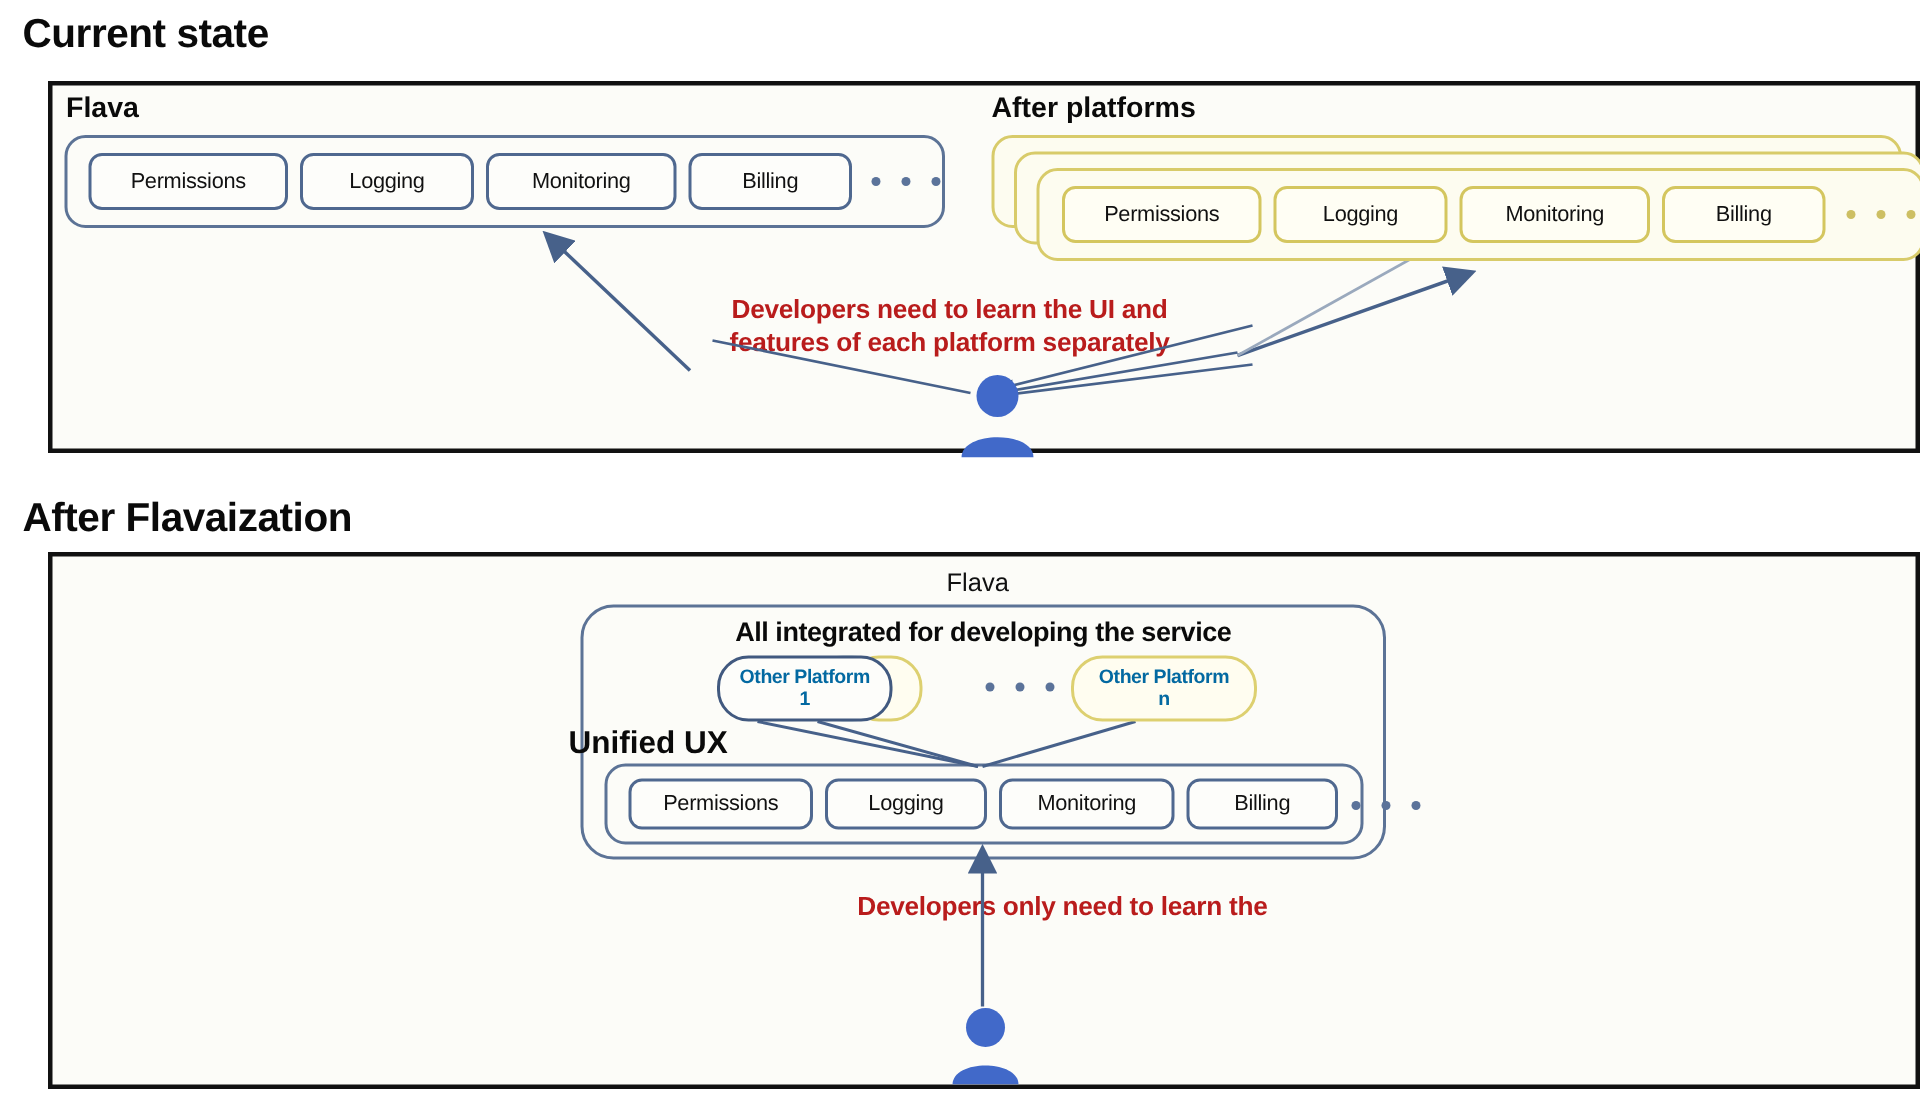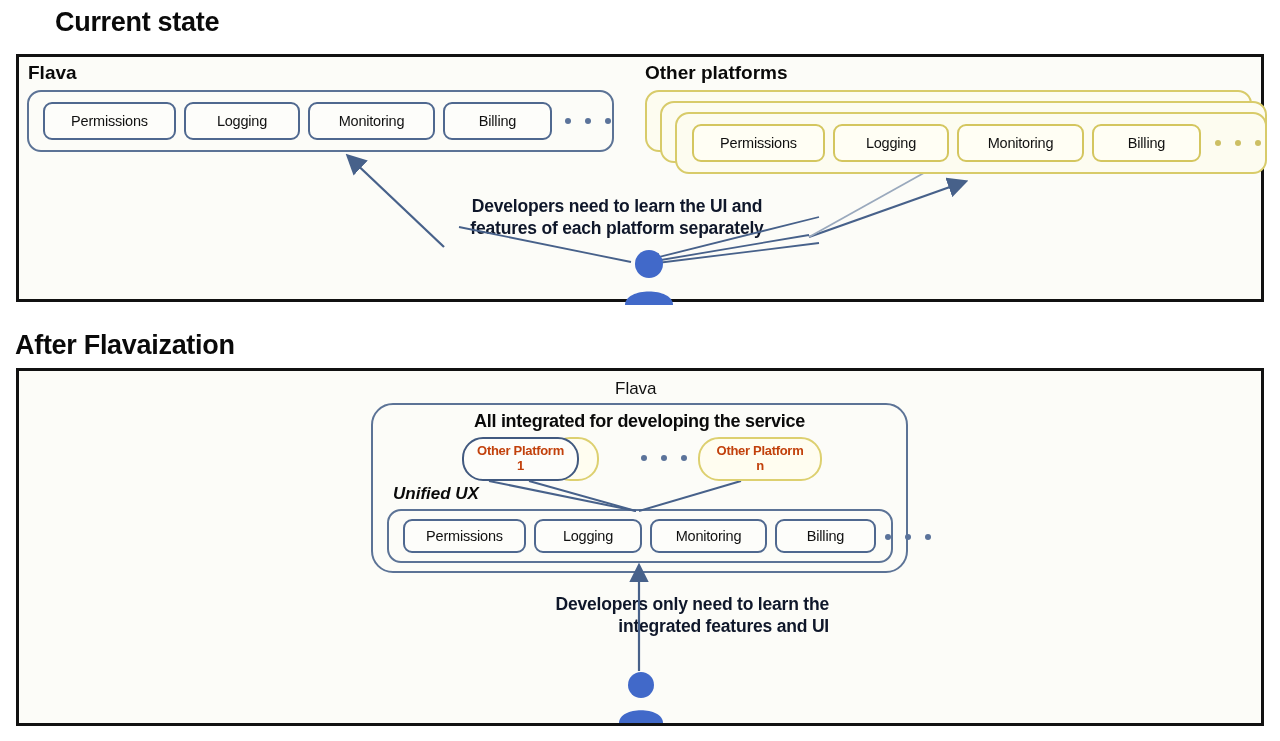--- a/index.html
+++ b/index.html
@@ -11,28 +11,29 @@
     overflow:hidden;
     position:relative;
   }
   .section-title{
     font-size:27px;
     font-weight:bold;
     letter-spacing:-0.3px;
     color:#0a0a0a;
     line-height:1;
   }
-  #title-current{position:absolute;left:15px;top:9px;margin-left:40px;}
+  #title-current{position:absolute;left:15px;top:9px;}
   #title-after{position:absolute;left:15px;top:332px;text-align:center;}
 
   .panel{
     position:absolute;
     background:#fcfcf8;
     border:3px solid #111111;
     box-sizing:border-box;
+    margin-left:16px;
   }
   #panel-current{left:16px;top:54px;width:1248px;height:248px;}
   #panel-after{left:16px;top:368px;width:1248px;height:358px;}
 
   .panel-label{
     position:absolute;
     font-size:19px;
     font-weight:bold;
     color:#0a0a0a;
   }
@@ -81,34 +82,34 @@
   .dots.blue span{background:#5d7characters;}
   .dots.blue span{background:#5b7characters;}
   .dots.blue span{background:#5b739a;}
   .dots.yellow span{background:#cdbf63;}
 
   .caption{
     position:absolute;
     font-size:17.5px;
     font-weight:bold;
     line-height:1.28;
-    color:#0f172a;
+    color:#b91c1c;
     text-align:center;
     letter-spacing:-0.2px;
   }
 
   .person{position:absolute;}
 
   svg.overlay{position:absolute;left:0;top:0;pointer-events:none;}
 
   .platchip{
     position:absolute;box-sizing:border-box;border-radius:21px;
     display:flex;align-items:center;justify-content:center;
     text-align:center;line-height:1.12;
-    font-size:13px;font-weight:bold;color:#c2410c;
+    font-size:13px;font-weight:bold;color:#0369a1;
     letter-spacing:-0.3px;
   }
   .platchip.blue{border:2px solid #41597f;background:#fdfdfa;}
   .platchip.yellow{border:2.5px solid #ddd070;background:#fffdf0;}
   .platchip.ghost-a{border:2px solid #b9cdd6;background:#f2f8f9;}
   .platchip.ghost-b{border:2px solid #ddd070;background:#fffdf0;}
 </style>
 </head>
 <body>
 
@@ -123,21 +124,21 @@
   <div class="chip blue" style="left:24px;top:45px;width:133px;height:38px;">Permissions</div>
   <div class="chip blue" style="left:165px;top:45px;width:116px;height:38px;">Logging</div>
   <div class="chip blue" style="left:289px;top:45px;width:127px;height:38px;">Monitoring</div>
   <div class="chip blue" style="left:424px;top:45px;width:109px;height:38px;">Billing</div>
   <div class="dots blue" style="left:546px;top:61px;">
     <span></span>
       <span></span>
       <span></span>
   </div>
 
-  <div class="panel-label" style="left:626px;top:5px;">Other platforms</div>
+  <div class="panel-label" style="left:626px;top:5px;">After platforms</div>
 
   <div class="rbox yellow" style="left:626px;top:33px;width:607px;height:62px;z-index:1;"></div>
   <div class="rbox yellow" style="left:641px;top:44px;width:607px;height:62px;z-index:2;"></div>
   <div class="rbox yellow" style="left:656px;top:55px;width:592px;height:62px;z-index:3;"></div>
 
   <div class="chip yellow" style="left:673px;top:67px;width:133px;height:38px;z-index:4;">Permissions</div>
   <div class="chip yellow" style="left:814px;top:67px;width:116px;height:38px;z-index:4;">Logging</div>
   <div class="chip yellow" style="left:938px;top:67px;width:127px;height:38px;z-index:4;">Monitoring</div>
   <div class="chip yellow" style="left:1073px;top:67px;width:109px;height:38px;z-index:4;">Billing</div>
   <div class="dots yellow" style="left:1196px;top:83px;z-index:4;">
@@ -200,37 +201,36 @@
     <span></span>
       <span></span>
       <span></span>
   </div>
 
   <div class="platchip yellow" style="left:679px;top:66px;width:124px;height:44px;z-index:3;flex-direction:column;">
     <span>Other Platform</span>
     <span>n</span>
   </div>
 
-  <div class="panel-label" style="left:374px;top:113px;font-size:17px;font-style:italic;">Unified UX</div>
+  <div class="panel-label" style="left:344px;top:113px;font-size:21px;">Unified UX</div>
 
   <div class="rbox blue" style="left:368px;top:138px;width:506px;height:54px;"></div>
 
   <div class="chip blue" style="left:384px;top:148px;width:123px;height:34px;">Permissions</div>
   <div class="chip blue" style="left:515px;top:148px;width:108px;height:34px;">Logging</div>
   <div class="chip blue" style="left:631px;top:148px;width:117px;height:34px;">Monitoring</div>
   <div class="chip blue" style="left:756px;top:148px;width:101px;height:34px;">Billing</div>
   <div class="dots blue" style="left:866px;top:163px;">
     <span></span>
       <span></span>
       <span></span>
   </div>
 
   <div class="caption" style="left:460px;top:222px;width:350px;text-align:right;">
     <div>Developers only need to learn the</div>
-    <div>integrated features and UI</div>
   </div>
 
   <svg class="overlay" width="1248" height="358" viewBox="0 0 1248 358">
     <defs>
       <marker id="ah2" markerWidth="9" markerHeight="9" refX="7" refY="4.5" orient="auto">
         <path d="M0,0 L9,4.5 L0,9 z" fill="#47618a"></path>
       </marker>
     </defs>
 
     <line x1="470" y1="110" x2="617" y2="140" stroke="#47618a" stroke-width="2"></line>

